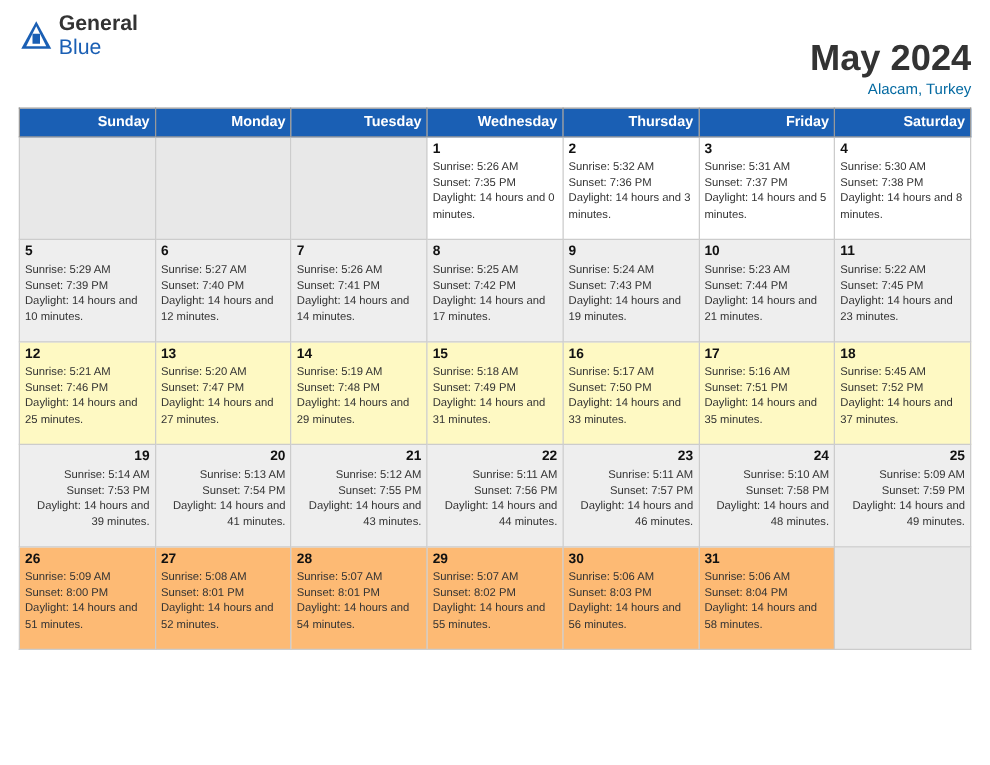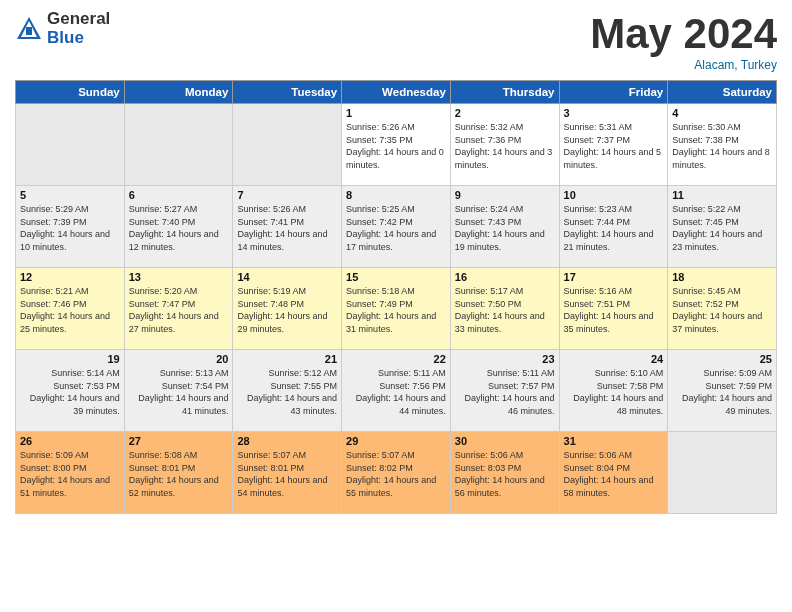--- a/index.html
+++ b/index.html
@@ -31,23 +31,24 @@
       line-height: 1.1;
     }
     .logo-icon {
       width: 28px;
       height: 28px;
     }
     .title-block {
       text-align: right;
     }
     .title-month {
-      font-size: 42px;
+      font-size: 29px;
       font-weight: bold;
       color: #333;
+      margin-top: 21px;
     }
     .title-location {
       font-size: 12px;
       color: #0369a1;
     }
     .calendar {
       width: 100%;
       border-collapse: collapse;
     }
     .calendar th {
@@ -103,21 +104,21 @@
 <div class="container">
   <div class="header">
     <div class="logo">
       <svg class="logo-icon" viewBox="0 0 28 28">
         <polygon points="14,2 26,24 2,24" fill="#1a5fb4"></polygon>
         <polygon points="14,6 22,22 6,22" fill="#fff"></polygon>
         <rect x="11" y="12" width="6" height="8" fill="#1a5fb4"></rect>
       </svg>
       <div class="logo-text">
         <span style="font-size:17px;font-weight:bold;color:#333;line-height:1.1">General</span>
-        <span style="font-size:17px;font-weight:bold;color:#1a5fb4;line-height:1.1">Blue</span>
+        <span style="font-size:17px;font-weight:normal;color:#1a5fb4;line-height:1.1">Blue</span>
       </div>
     </div>
     <div class="title-block">
       <div class="title-month">May 2024</div>
       <div class="title-location">Alacam, Turkey</div>
     </div>
   </div>
 
   <table class="calendar">
     <thead>

